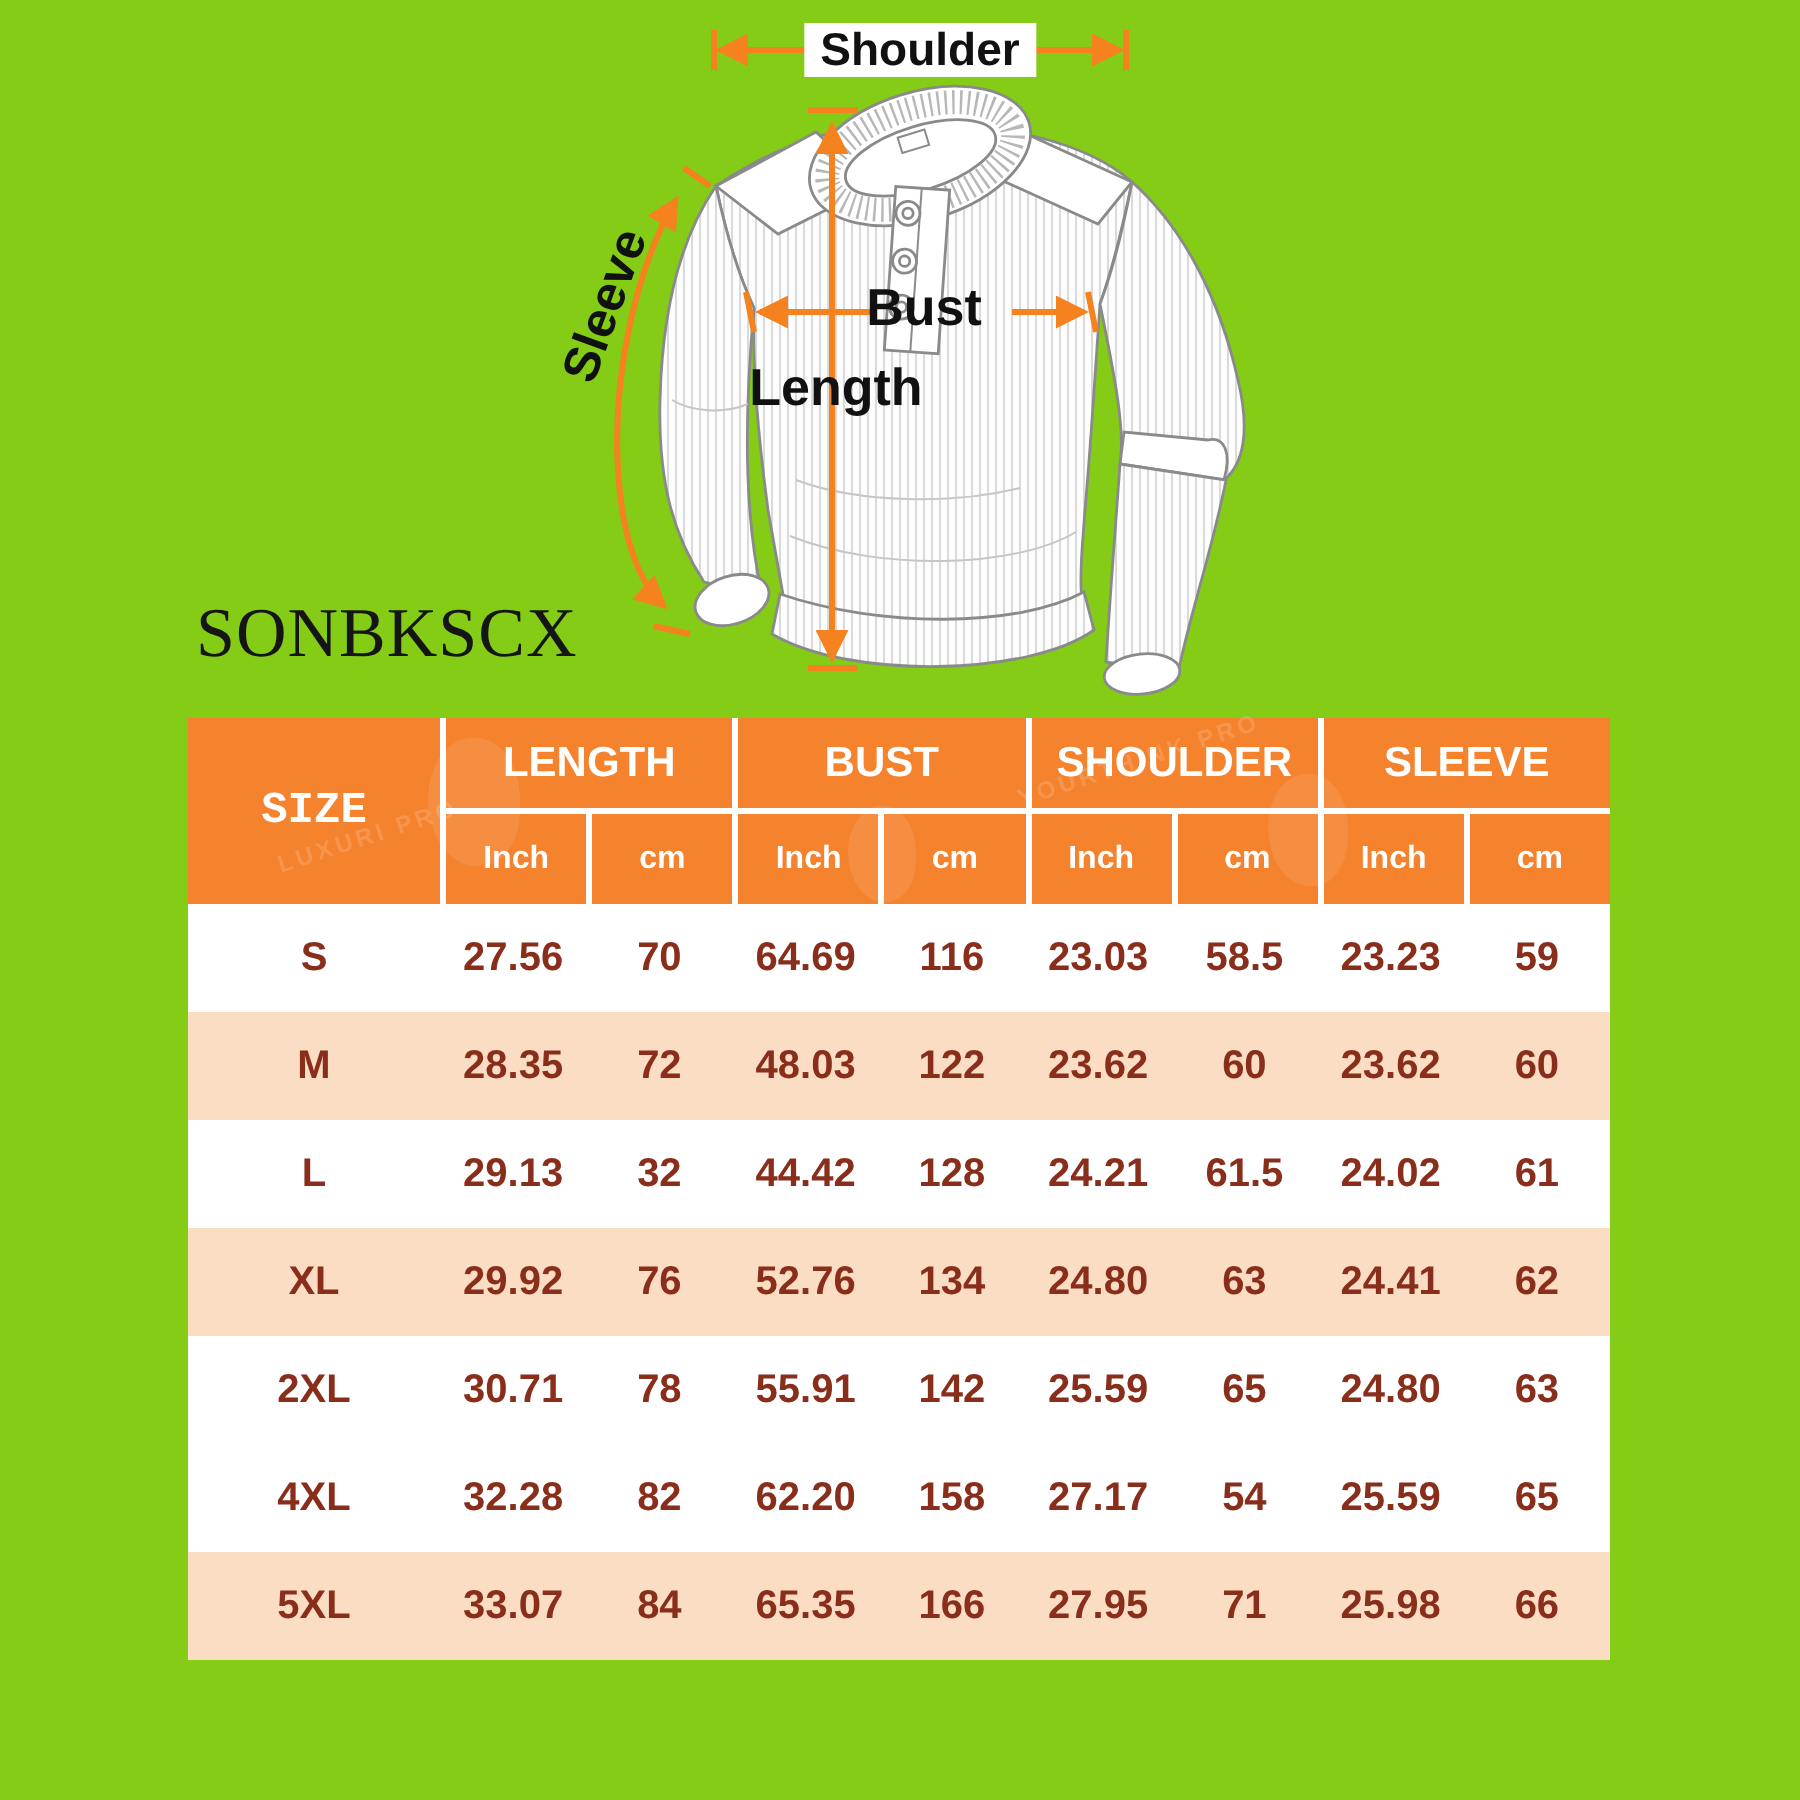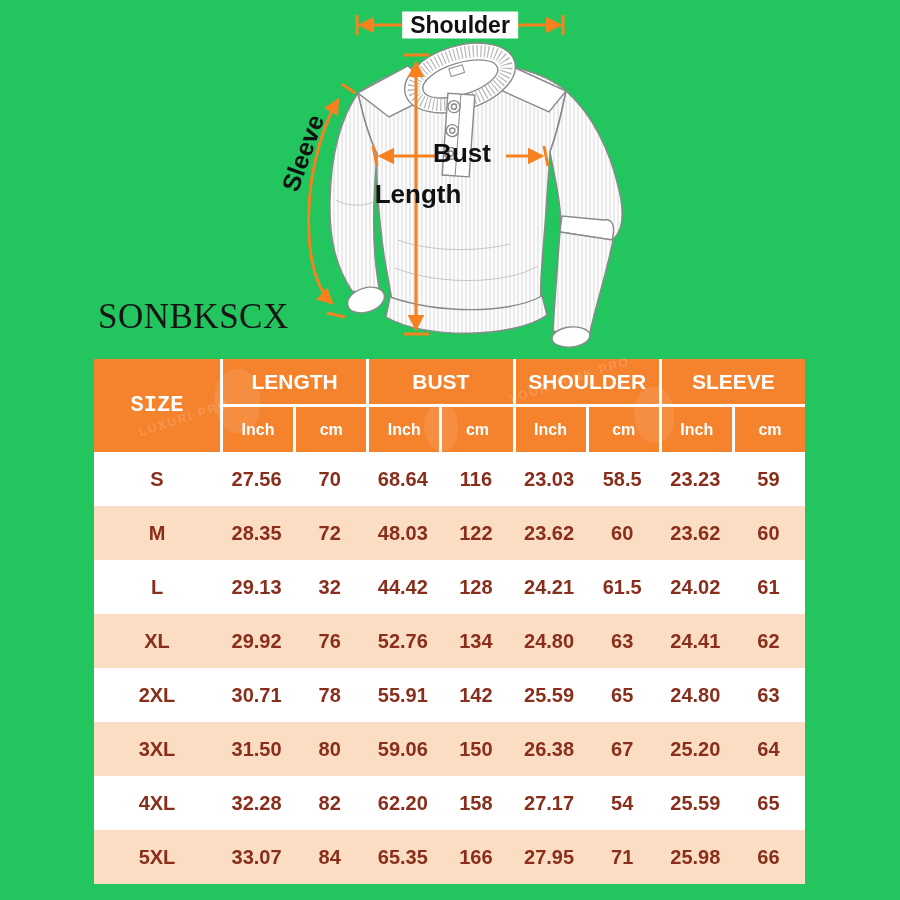--- a/index.html
+++ b/index.html
@@ -1,16 +1,16 @@
 <!DOCTYPE html>
 <html><head>
 <meta charset="utf-8">
 <style>
   html,body{margin:0;padding:0;background:#ffffff;}
-  .canvas{position:relative;width:900px;height:900px;background:#22c55e;overflow:hidden;
+  .canvas{position:relative;width:900px;height:900px;background:#84cc16;overflow:hidden;
           font-family:"Liberation Sans",sans-serif;}
   svg{position:absolute;left:0;top:0;}
 
   
   .mlabel{position:absolute;color:#111;font-weight:bold;white-space:nowrap;}
   .lbl-shoulder{left:460px;top:25px;transform:translate(-50%,-50%);font-size:23px;background:#fff;padding:0 8px;}
   .lbl-bust{left:462px;top:155px;transform:translate(-50%,-54%);font-size:26px;}
   .lbl-length{left:418px;top:194px;transform:translate(-50%,-50%);font-size:26px;}
   .lbl-sleeve{left:303px;top:153px;transform:translate(-50%,-50%) rotate(-70deg);font-size:25px;}
 
@@ -159,21 +159,21 @@
       <span class="wm wm2">YOURTHINK PRO</span>
       <span class="blob" style="left:120px;top:10px;width:46px;height:64px;"></span>
       <span class="blob" style="left:540px;top:28px;width:40px;height:56px;"></span>
       <span class="blob" style="left:330px;top:44px;width:34px;height:48px;"></span>
     </div>
     <div class="tbody" id="tbody">
         <div class="trow odd">
           <div class="tcell">S</div>
           <div class="tcell">27.56</div>
           <div class="tcell">70</div>
-          <div class="tcell">68.64</div>
+          <div class="tcell">64.69</div>
           <div class="tcell">116</div>
           <div class="tcell">23.03</div>
           <div class="tcell">58.5</div>
           <div class="tcell">23.23</div>
           <div class="tcell">59</div>
         </div>
         <div class="trow even">
           <div class="tcell">M</div>
           <div class="tcell">28.35</div>
           <div class="tcell">72</div>
@@ -210,31 +210,20 @@
           <div class="tcell">2XL</div>
           <div class="tcell">30.71</div>
           <div class="tcell">78</div>
           <div class="tcell">55.91</div>
           <div class="tcell">142</div>
           <div class="tcell">25.59</div>
           <div class="tcell">65</div>
           <div class="tcell">24.80</div>
           <div class="tcell">63</div>
         </div>
-        <div class="trow even">
-          <div class="tcell">3XL</div>
-          <div class="tcell">31.50</div>
-          <div class="tcell">80</div>
-          <div class="tcell">59.06</div>
-          <div class="tcell">150</div>
-          <div class="tcell">26.38</div>
-          <div class="tcell">67</div>
-          <div class="tcell">25.20</div>
-          <div class="tcell">64</div>
-        </div>
         <div class="trow odd">
           <div class="tcell">4XL</div>
           <div class="tcell">32.28</div>
           <div class="tcell">82</div>
           <div class="tcell">62.20</div>
           <div class="tcell">158</div>
           <div class="tcell">27.17</div>
           <div class="tcell">54</div>
           <div class="tcell">25.59</div>
           <div class="tcell">65</div>

